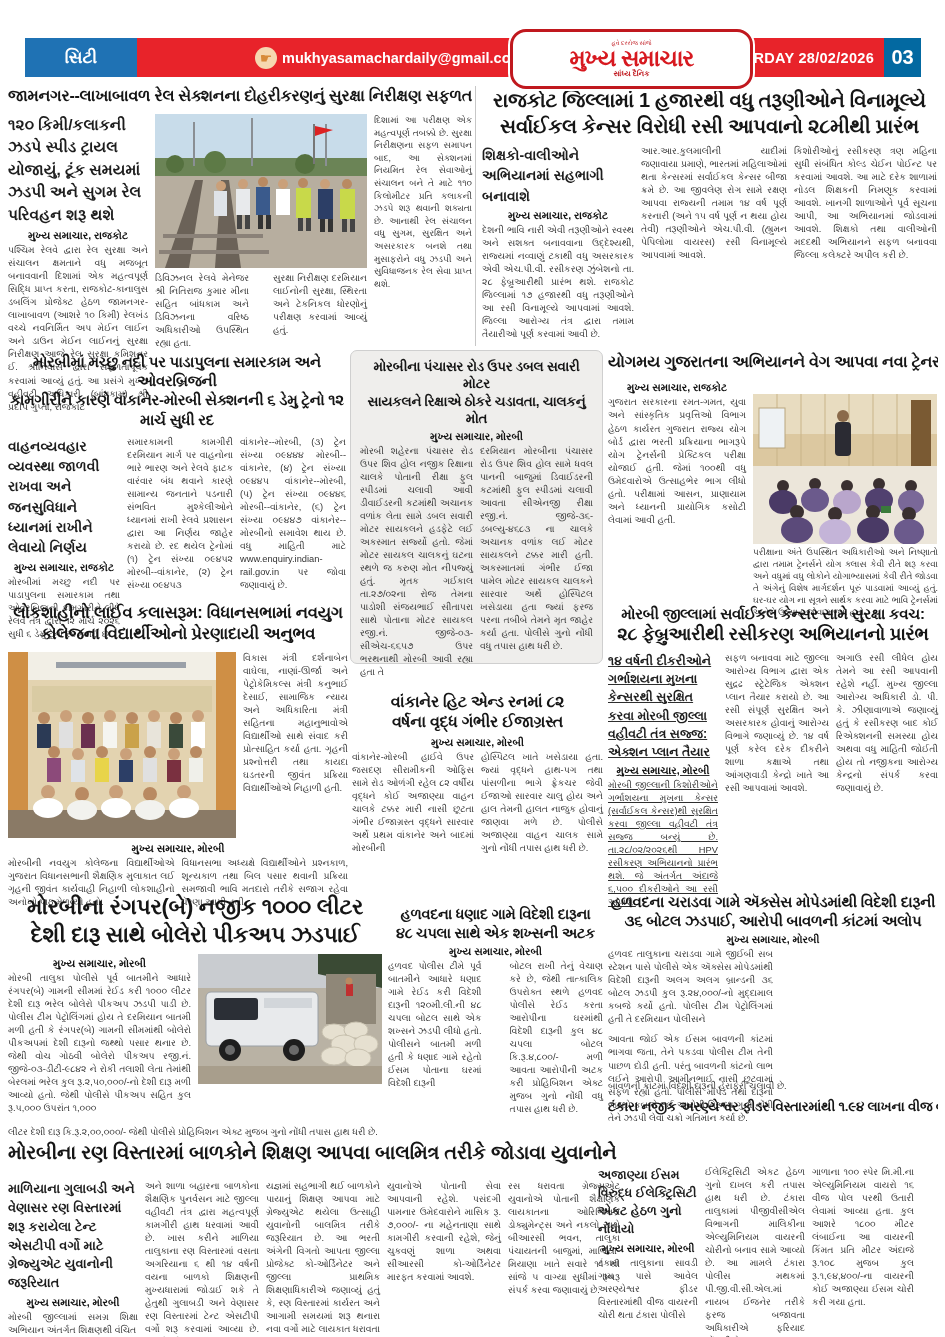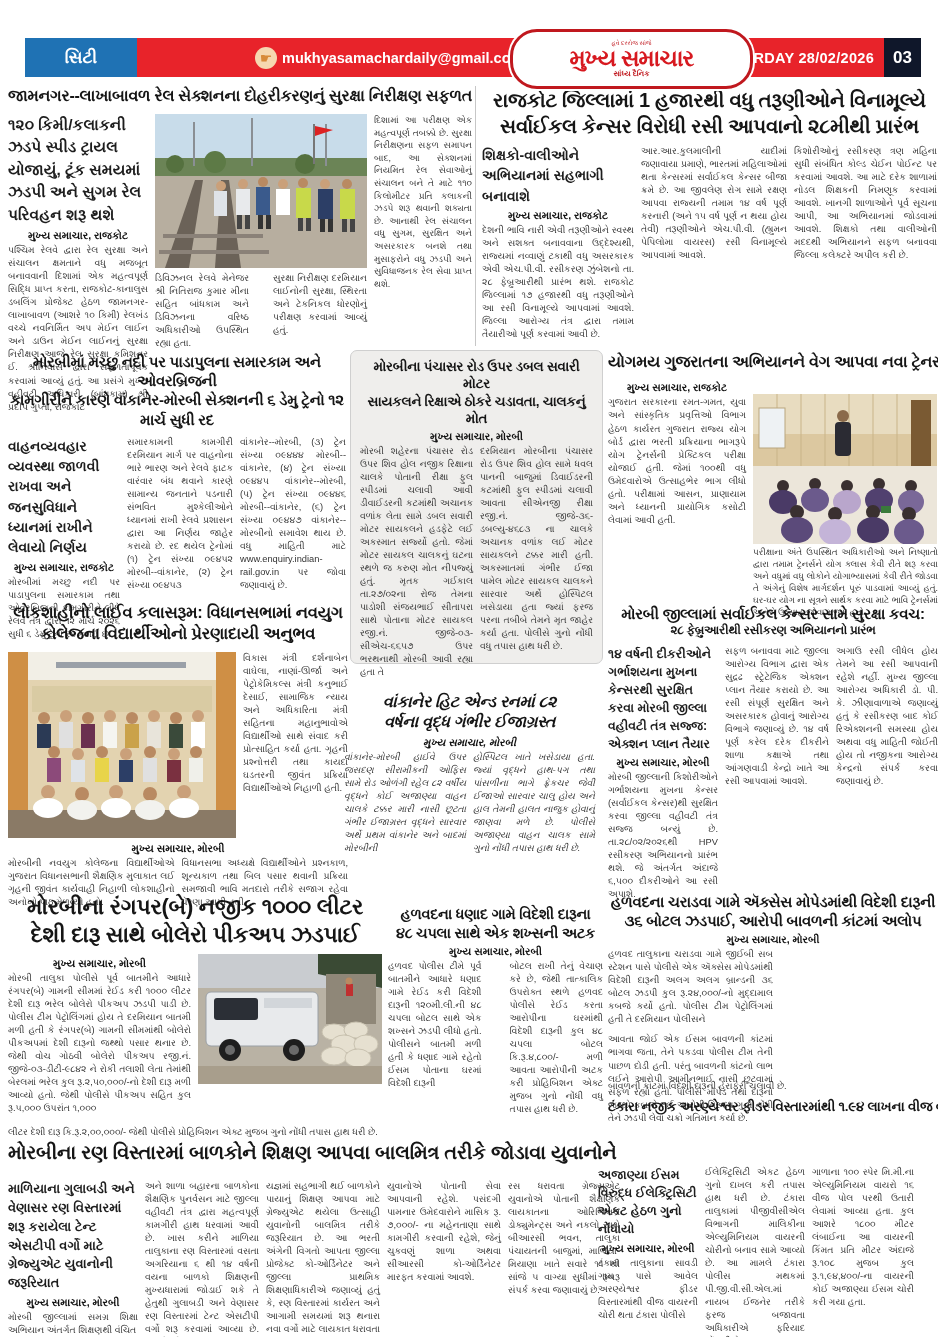--- a/index.html
+++ b/index.html
@@ -7,24 +7,24 @@
         font-family:"Liberation Sans","DejaVu Sans",sans-serif;color:#2e2e2e;}
   
   .masthead{position:absolute;top:38px;left:25px;width:896px;height:39px;display:flex;}
   .m-blue{width:112px;background:#1f72b4;color:#fff;display:flex;align-items:center;justify-content:center;
           font-size:17px;font-weight:800;}
   .m-red{flex:1;background:#e8232a;color:#fff;display:flex;align-items:center;position:relative;}
   .m-email{margin-left:118px;display:flex;align-items:center;gap:5px;font-weight:700;font-size:14.5px;}
   .hand{width:22px;height:22px;border-radius:50%;background:#f6d7b0;display:inline-flex;align-items:center;
         justify-content:center;color:#d88a3a;font-size:14px;}
   .m-date{position:absolute;right:10px;font-weight:800;font-size:14.5px;letter-spacing:.3px;}
-  .m-page{width:37px;background:#0f172a;color:#fff;display:flex;align-items:center;justify-content:center;
-          font-size:17px;font-weight:800;}
+  .m-page{width:37px;background:#0369a1;color:#fff;display:flex;align-items:center;justify-content:center;
+          font-size:20px;font-weight:800;}
   .logo{position:absolute;left:373px;top:-9px;width:237px;height:54px;background:#fff;border:3px solid #c0181e;
-        border-radius:27px;display:flex;flex-direction:column;align-items:center;justify-content:center;z-index:5;
+        border-radius:16px;display:flex;flex-direction:column;align-items:center;justify-content:center;z-index:5;
         box-shadow:0 0 0 2px #fff;}
   .logo .lt{font-size:6px;color:#c0181e;line-height:1;}
   .logo .lm{font-size:23px;font-weight:800;color:#d71920;line-height:1.05;letter-spacing:-1px;}
   .logo .lb{font-size:7.5px;color:#c0181e;font-weight:700;line-height:1;}
   
   .hl{font-weight:800;color:#151515;text-align:center;line-height:1.28;letter-spacing:-.3px;}
   .sub{font-weight:700;color:#1d1d1d;line-height:1.45;}
   .byline{font-weight:800;font-size:10.5px;text-align:center;color:#111;margin:3px 0 2px 0;}
   .body{font-size:9.3px;line-height:1.4;text-align:justify;color:#333;}
   .abs{position:absolute;}
@@ -279,35 +279,35 @@
     </div>
     <div style="margin-top:4px;">
       <div class="byline">મુખ્ય સમાચાર, મોરબી</div>
       <div class="cols">
         <div class="body" style="width:50%;">મોરબીની નવયુગ કોલેજના વિદ્યાર્થીઓએ ગુજરાત વિધાનસભાની શૈક્ષણિક મુલાકાત લઈ ગૃહની જીવંત કાર્યવાહી નિહાળી લોકશાહીનો અનોખો પાઠ મેળવ્યો હતો.</div>
         <div class="body" style="width:50%;">વિધાનસભા અધ્યક્ષે વિદ્યાર્થીઓને પ્રશ્નકાળ, શૂન્યકાળ તથા બિલ પસાર થવાની પ્રક્રિયા સમજાવી ભાવિ મતદારો તરીકે સજાગ રહેવા પ્રેરણા આપી હતી.</div>
       </div>
     </div>
   </div>
 
-  <div class="abs" style="top:692px;left:344px;width:251px;font-style:italic;">
+  <div class="abs" style="top:692px;left:352px;width:251px;">
     <div class="hl" style="font-size:16px;">વાંકાનેર હિટ એન્ડ રનમાં ૮૨</div>
     <div class="hl" style="font-size:16px;">વર્ષના વૃદ્ધ ગંભીર ઈજાગ્રસ્ત</div>
     <div class="byline">મુખ્ય સમાચાર, મોરબી</div>
     <div class="cols" style="height:128px;">
       <div class="body" style="width:50%;">વાંકાનેર-મોરબી હાઈવે ઉપર જસદણ સીરામીકની ઓફિસ સામે રોડ ઓળંગી રહેલ ૮૨ વર્ષીય વૃદ્ધને કોઈ અજાણ્યા વાહન ચાલકે ટક્કર મારી નાસી છૂટતા ગંભીર ઈજાગ્રસ્ત વૃદ્ધને સારવાર અર્થે પ્રથમ વાંકાનેર અને બાદમાં મોરબીની</div>
       <div class="body" style="width:50%;">હોસ્પિટલ ખાતે ખસેડાયા હતા. જ્યાં વૃદ્ધને હાથ-પગ તથા પાંસળીના ભાગે ફ્રેકચર જેવી ઈજાઓ સારવાર ચાલુ હોય અને હાલ તેમની હાલત નાજુક હોવાનું જાણવા મળે છે. પોલીસે અજાણ્યા વાહન ચાલક સામે ગુનો નોંધી તપાસ હાથ ધરી છે.</div>
     </div>
   </div>
 
   <div class="abs" style="top:604px;left:608px;width:330px;">
     <div class="hl" style="font-size:15px;">મોરબી જીલ્લામાં સર્વાઈકલ કેન્સર સામે સુરક્ષા કવચ:</div>
-    <div class="hl" style="font-size:12px;">૨૮ ફેબ્રુઆરીથી રસીકરણ અભિયાનનો પ્રારંભ</div>
+    <div class="hl" style="font-size:18px;">૨૮ ફેબ્રુઆરીથી રસીકરણ અભિયાનનો પ્રારંભ</div>
     <div class="cols" style="margin-top:6px;height:212px;">
-      <div style="width:110px;">
+      <div style="width:110px;text-decoration:underline;">
         <div class="sub" style="font-size:12.5px;">૧૪ વર્ષની દીકરીઓને ગર્ભાશયના મુખના કેન્સરથી સુરક્ષિત કરવા મોરબી જીલ્લા વહીવટી તંત્ર સજ્જ: એક્શન પ્લાન તૈયાર</div>
         <div class="byline">મુખ્ય સમાચાર, મોરબી</div>
         <div class="body">મોરબી જીલ્લાની કિશોરીઓને ગર્ભાશયના મુખના કેન્સર (સર્વાઈકલ કેન્સર)થી સુરક્ષિત કરવા જીલ્લા વહીવટી તંત્ર સજ્જ બન્યું છે. તા.૨૮/૦૨/૨૦૨૬થી HPV રસીકરણ અભિયાનનો પ્રારંભ થશે. જે અંતર્ગત અંદાજે ૬,૫૦૦ દીકરીઓને આ રસી અપાશે.</div>
       </div>
       <div class="body" style="width:104px;">સફળ બનાવવા માટે જીલ્લા આરોગ્ય વિભાગ દ્વારા એક સુદ્રઢ સ્ટ્રેટેજિક એક્શન પ્લાન તૈયાર કરાયો છે. આ રસી સંપૂર્ણ સુરક્ષિત અને અસરકારક હોવાનું આરોગ્ય વિભાગે જણાવ્યું છે. ૧૪ વર્ષ પૂર્ણ કરેલ દરેક દીકરીને શાળા કક્ષાએ તથા આંગણવાડી કેન્દ્રો ખાતે આ રસી આપવામાં આવશે.</div>
       <div class="body" style="flex:1;">અગાઉ રસી લીધેલ હોય તેમને આ રસી આપવાની રહેશે નહીં. મુખ્ય જીલ્લા આરોગ્ય અધિકારી ડો. પી. કે. ઝીણાવાળાએ જણાવ્યું હતું કે રસીકરણ બાદ કોઈ રિએક્શનની સમસ્યા હોય અથવા વધુ માહિતી જોઈતી હોય તો નજીકના આરોગ્ય કેન્દ્રનો સંપર્ક કરવા જણાવાયું છે.</div>
     </div>
   </div>
 
   <div class="abs" style="top:893px;left:8px;width:374px;">

